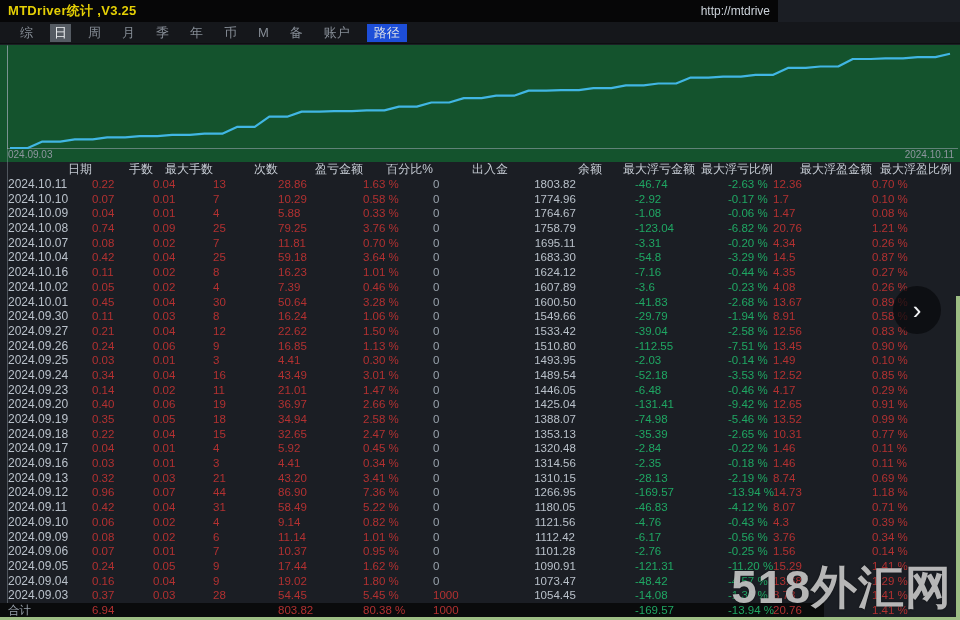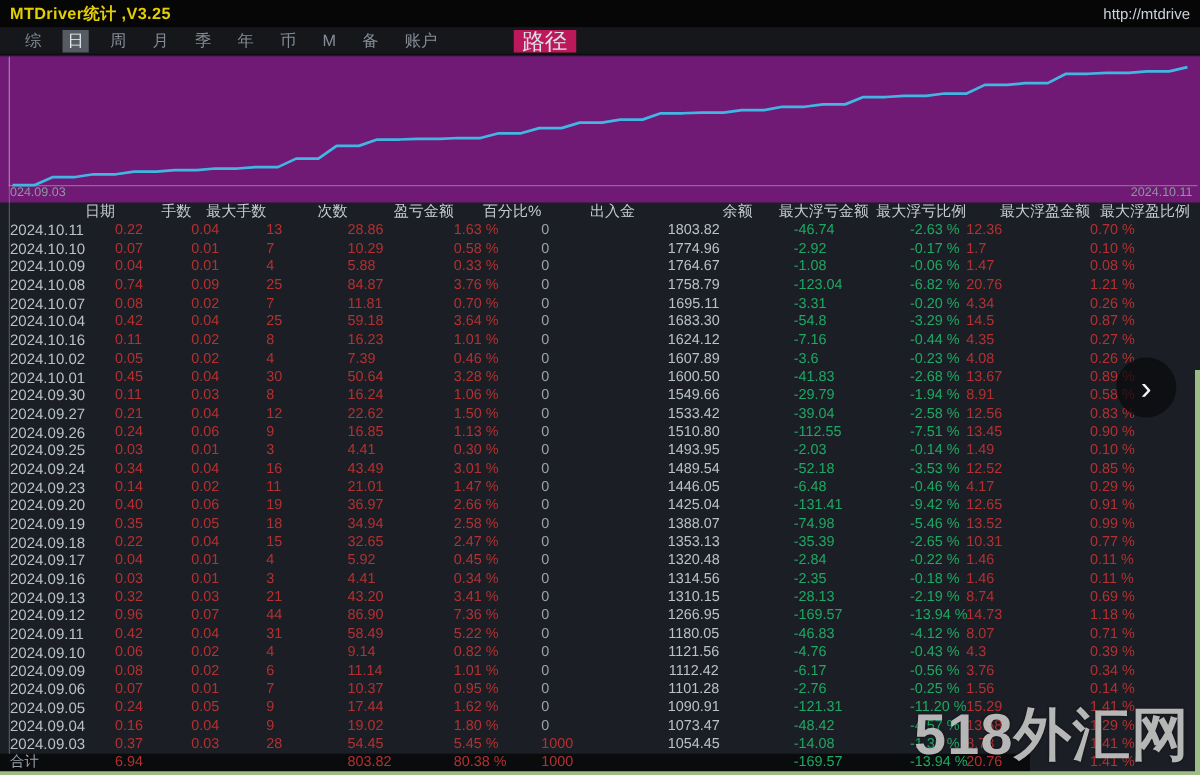--- a/index.html
+++ b/index.html
@@ -3,40 +3,40 @@
 <meta charset="utf-8">
 <style>
   html,body { margin:0; padding:0; }
   body {
     width:960px; height:620px; position:relative; overflow:hidden;
     background:#1b1e24; font-family:"Liberation Sans", sans-serif;
     -webkit-font-smoothing:antialiased;
   }
   
   .titlebar {
-    position:absolute; top:0; left:0; width:960px; height:22px;
+    position:absolute; top:0; left:0; width:778px; height:22px;
     background:#060607; display:flex; align-items:center;
     justify-content:space-between; padding:0 8px; box-sizing:border-box;text-align:right;
   }
   .title { color:#e4cf05; font-size:13px; font-weight:bold; letter-spacing:.3px; }
   .url   { color:#ccd3da; font-size:12px; }
   
   .menubar {
     position:absolute; top:22px; left:0; width:960px; height:22px;
     background:#15171b; display:flex; align-items:center;
     padding-left:16px; box-sizing:border-box; gap:13px;
     border-bottom:1px solid #0d0e10;
   }
   .menu-item { color:#858c95; font-size:13px; padding:0 4px; line-height:18px; cursor:default; }
   .menu-item.active { background:#555b63; color:#eef0f3; }
-  .menu-path { margin-left:44px; background:#be185d; color:#dde1e6; font-size:18px; padding:0 7px; line-height:18px; }
+  .menu-path { background:#1d4ed8; color:#dde1e6; font-size:13px; padding:0 7px; line-height:18px; }
   
   .chart {
     position:absolute; top:45px; left:0; width:960px; height:117px;
-    background:#701a75;
+    background:#14532d;
   }
   .chart svg { position:absolute; top:0; left:0; display:block; }
   .axis-label {
     position:absolute; top:104px; font-size:10px; color:#8e969f;
   }
   .axis-label.left  { left:8px; }
   .axis-label.right { right:6px; }
   .vline {
     position:absolute; left:7px; top:45px; width:1px; height:558px;
     background:rgba(160,170,182,.4); z-index:3;
@@ -168,21 +168,21 @@
         <div class="c-green">-1.08</div>
         <div class="c-green">-0.06 %</div>
         <div class="c-red">1.47</div>
         <div class="c-red">0.08 %</div>
       </div>
       <div class="grid-row row">
         <div class="c-date">2024.10.08</div>
         <div class="c-red">0.74</div>
         <div class="c-red">0.09</div>
         <div class="c-red">25</div>
-        <div class="c-red">84.87</div>
+        <div class="c-red">79.25</div>
         <div class="c-red">3.76 %</div>
         <div class="c-gray">0</div>
         <div class="c-bal">1758.79</div>
         <div class="c-green">-123.04</div>
         <div class="c-green">-6.82 %</div>
         <div class="c-red">20.76</div>
         <div class="c-red">1.21 %</div>
       </div>
       <div class="grid-row row">
         <div class="c-date">2024.10.07</div>

